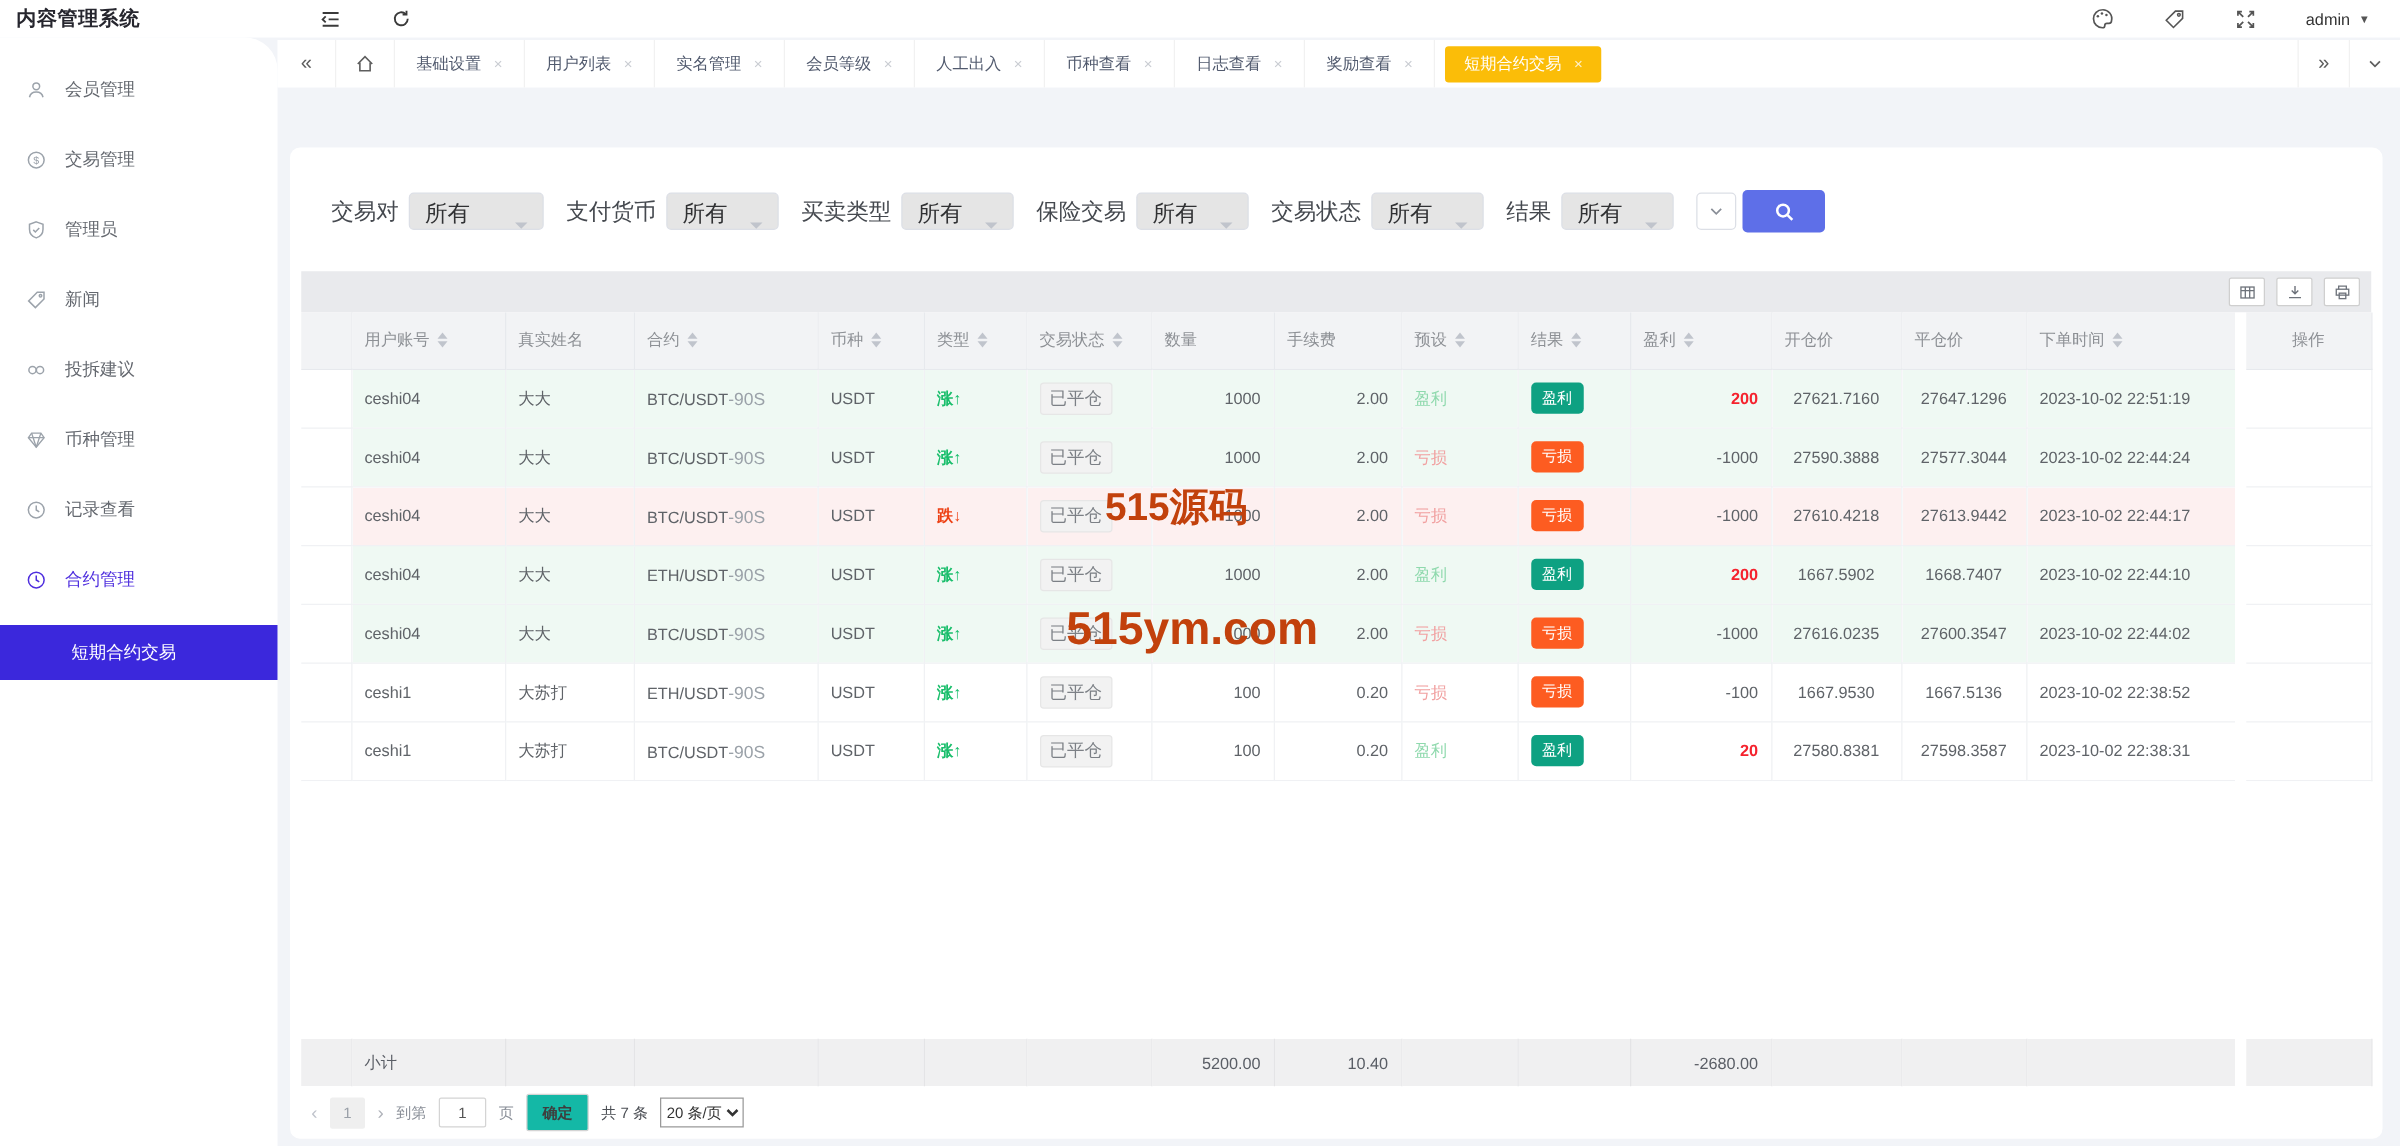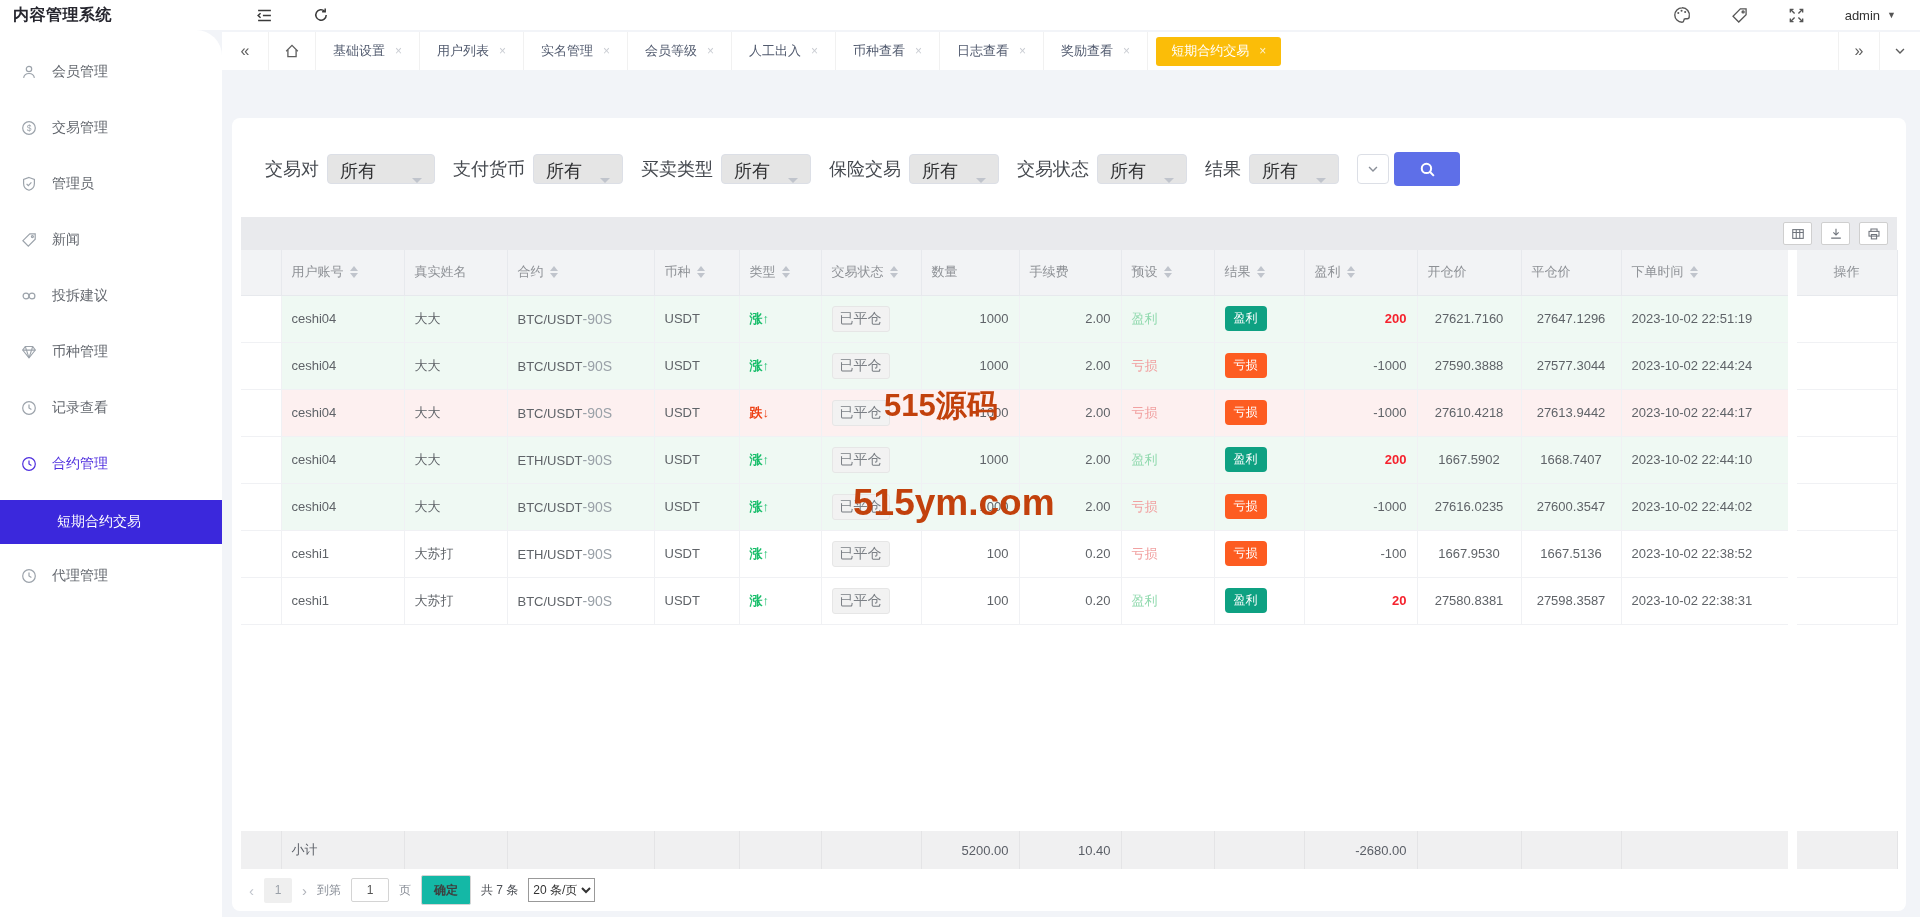--- a/index.html
+++ b/index.html
@@ -208,29 +208,20 @@
             <svg width="16" height="16" viewBox="0 0 16 16" fill="none" stroke="currentColor" stroke-width="1.2">
               <circle cx="8" cy="8" r="6.3"></circle>
               <path d="M8 4.4V8l2.4 1.5"></path>
             </svg>
           </span>
           <span>合约管理</span>
         </div>
         <div class="side-sub">
           <span>短期合约交易</span>
         </div>
-        <div class="side-item">
-          <span class="icon">
-            <svg width="16" height="16" viewBox="0 0 16 16" fill="none" stroke="currentColor" stroke-width="1.2">
-              <circle cx="8" cy="8" r="6.3"></circle>
-              <path d="M8 4.4V8l2.4 1.5"></path>
-            </svg>
-          </span>
-          <span>代理管理</span>
-        </div>
       </div>
   </aside>
 
   <div class="main">
 
     <div class="tabbar">
       <div class="tab-ctrl">«</div>
       <div class="tab-ctrl">
         <span class="icon">
           <svg width="16" height="16" viewBox="0 0 16 16" fill="none" stroke="currentColor" stroke-width="1.3">

